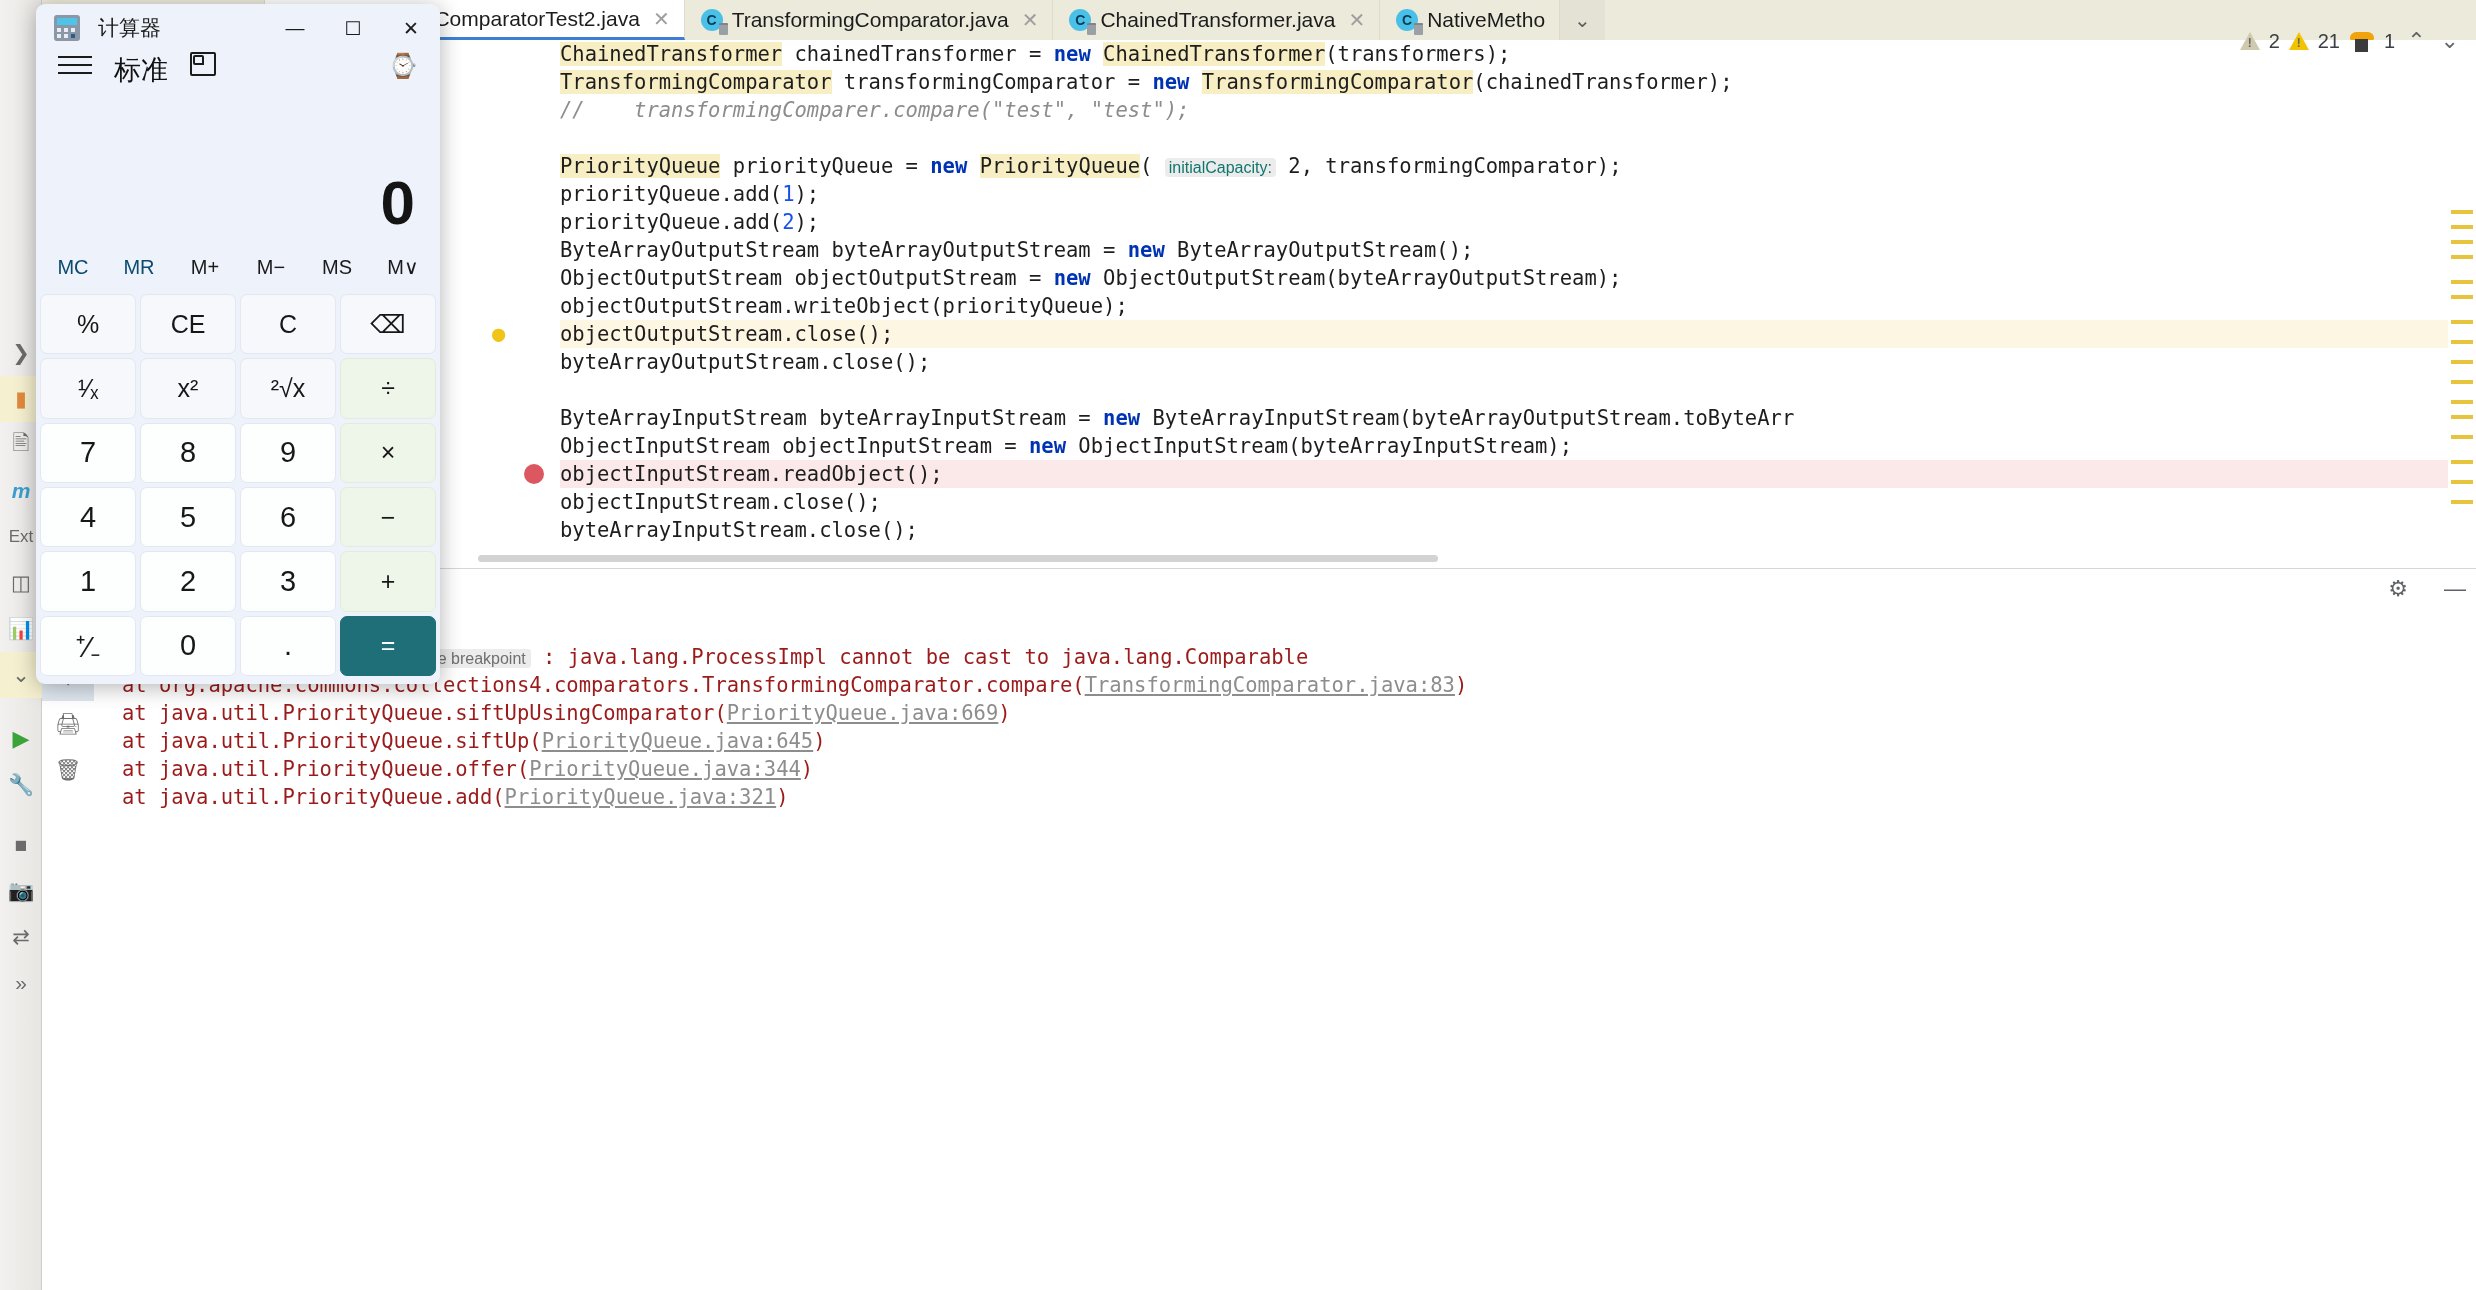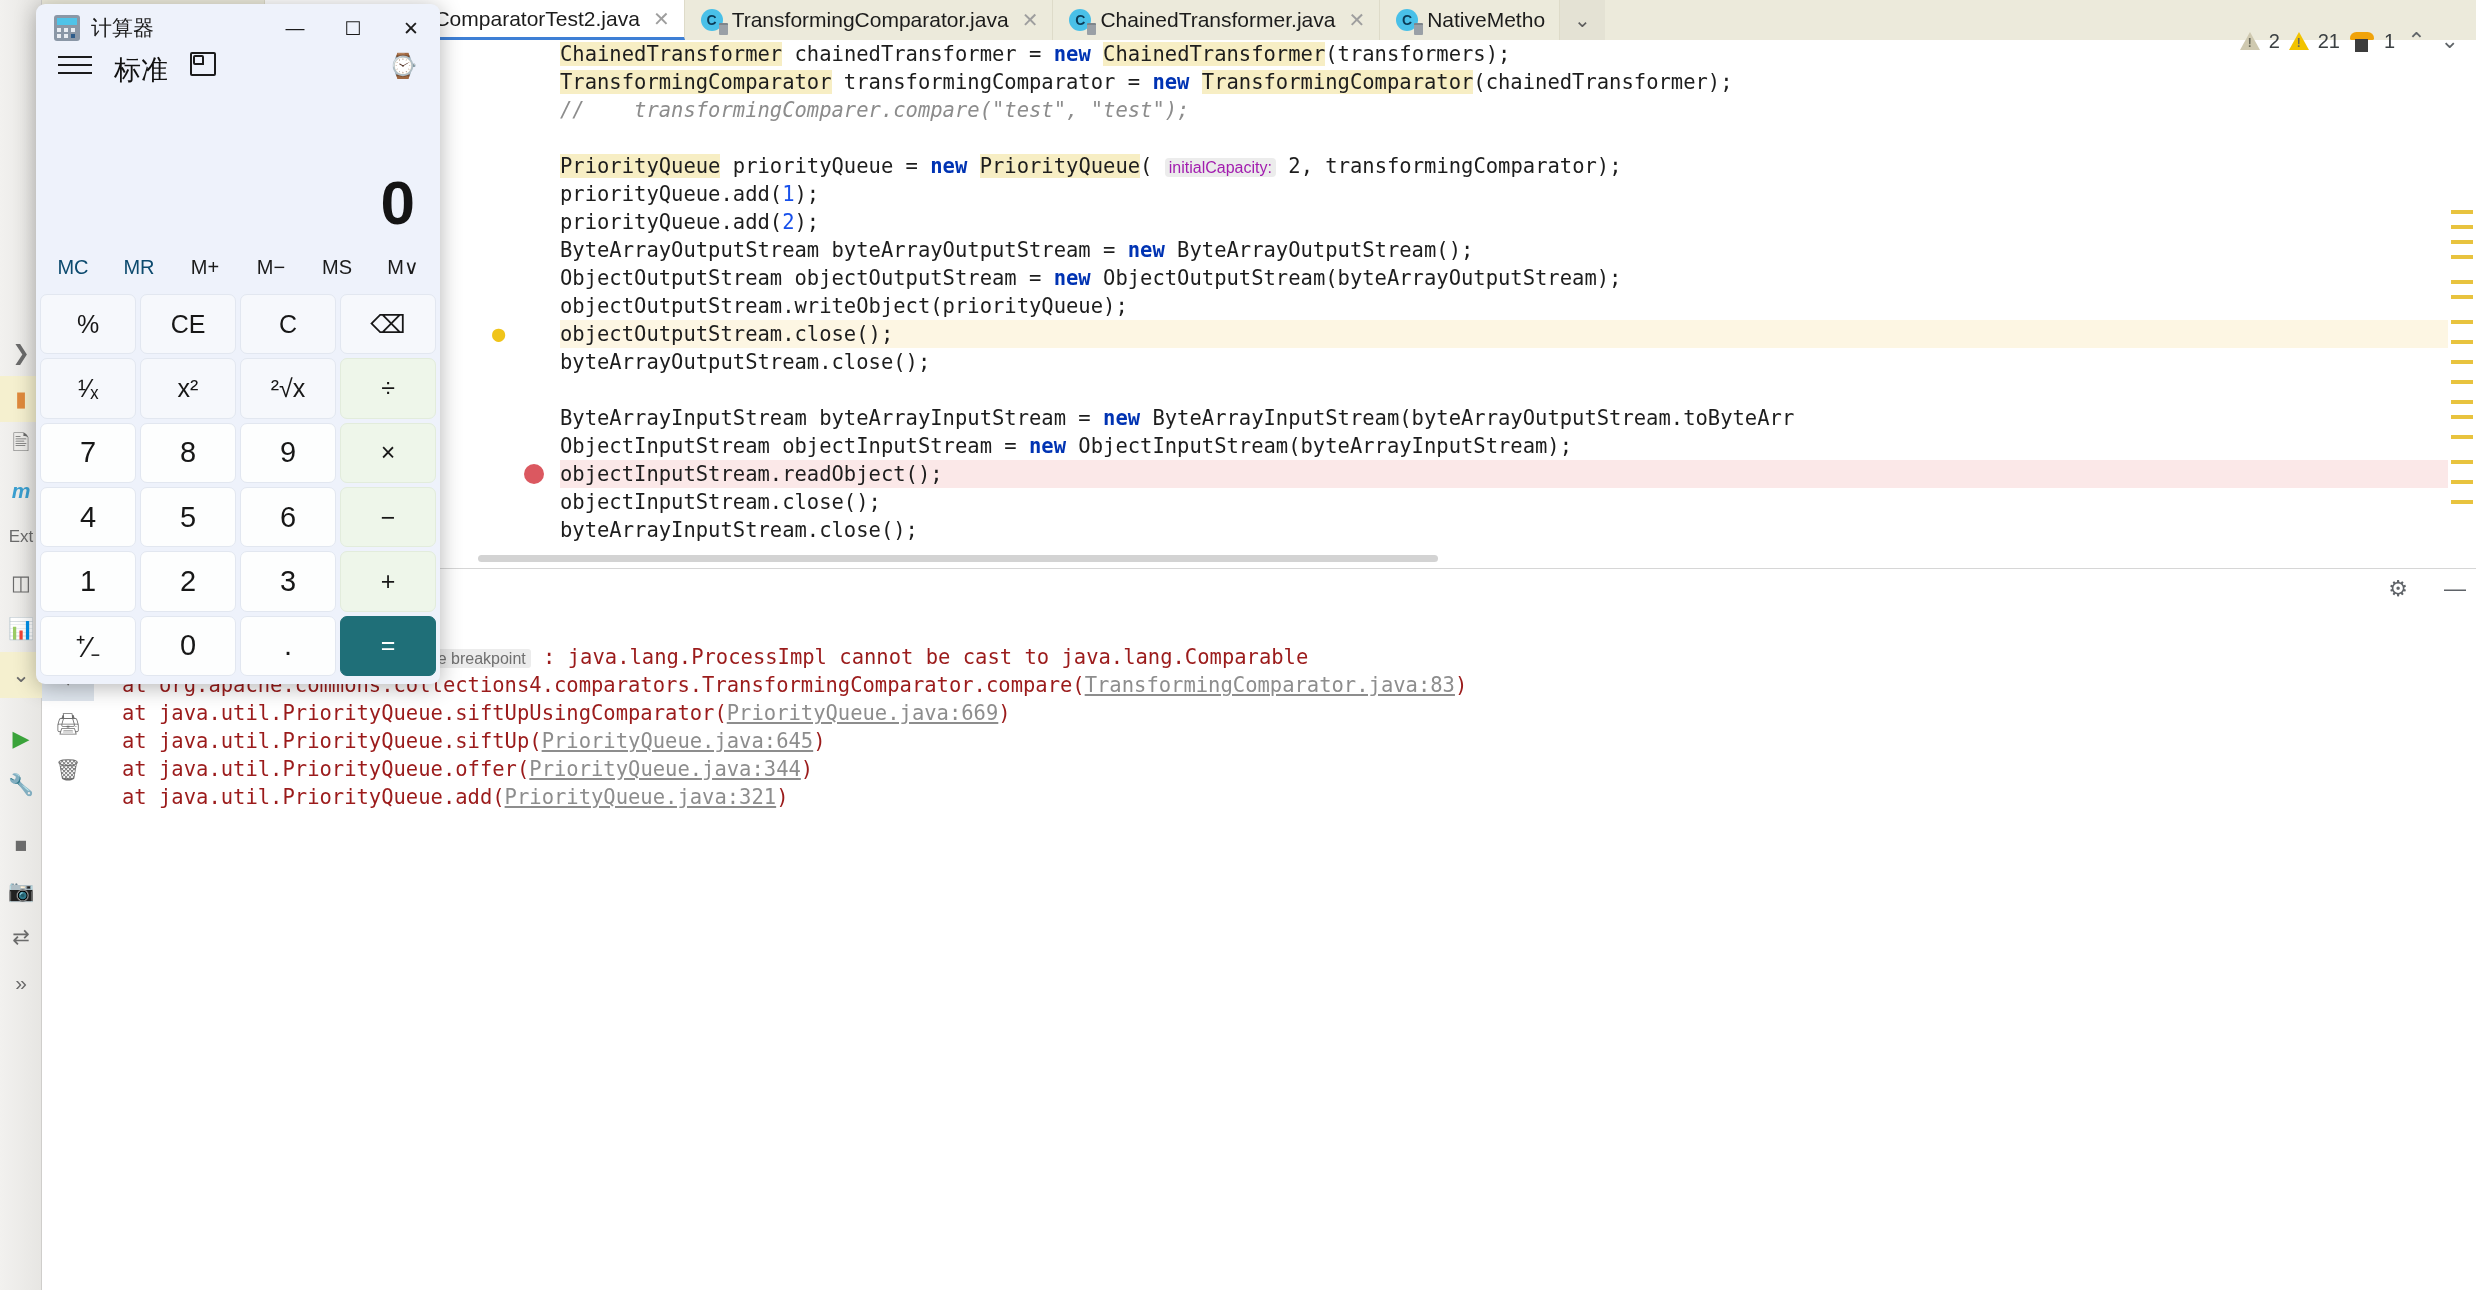--- a/index.html
+++ b/index.html
@@ -88,21 +88,21 @@
   }
   #code { position: absolute; left: 90px; top: 0; right: 0; white-space: pre; }
   .ln { height: 28px; line-height: 28px; }
   .ln.hl-yellow { background: #fdf6e3; }
   .ln.hl-red { background: #fbe8e8; }
   .kw { color: #0033b3; font-weight: bold; }
   .hi { background: #f7eec4; }
   .cmt { color: #8c8c8c; font-style: italic; }
   .num { color: #1750eb; }
   .hint {
-    background:#ececec; color:#a21caf; font-size:16px; border-radius:4px;
+    background:#ececec; color:#0f766e; font-size:16px; border-radius:4px;
     padding: 1px 4px; font-family:"Liberation Sans",sans-serif;
   }
   .bulb { position:absolute; left: 18px; color:#f0c419; font-size:22px; }
   .bp { position:absolute; left: -36px; width:20px; height:20px; border-radius:50%;
         background:#db5860; top:4px; }
 
   
   #rightmarks { position:absolute; right: 0; top: 40px; width: 28px; bottom: 0; background:#ffffff; }
   .rm { position:absolute; right: 3px; width: 22px; height: 4px; background:#e8c33e; }
 
@@ -155,21 +155,21 @@
     height: 48px; display: flex; align-items: center;
     padding-left: 18px; flex: none;
   }
   #calc-icon {
     width: 26px; height: 26px; border-radius: 3px;
     background: #8a97a6; position: relative; flex: none;
   }
   #calc-icon .scr { position:absolute; left:3px; top:3px; right:3px; height:7px; background:#4fc3e8; }
   #calc-icon .k { position:absolute; width:4px; height:4px; background:#e9edf2; }
   #calc-icon .kb { background:#2d5c8a; }
-  #calc-title { font-size: 21px; color: #1b1b1b; margin-left: 11px; }
+  #calc-title { font-size: 21px; color: #1b1b1b; margin-left: 18px; }
   #calc-wbtns { margin-left: auto; display: flex; height: 48px; }
   .wbtn {
     width: 58px; height: 48px; display:flex; align-items:center; justify-content:center;
     font-size: 19px; color: #1b1b1b;
   }
 
   #calc-modebar {
     height: 56px; display:flex; align-items:flex-start; padding: 0 22px; flex:none;
   }
   #burger { width: 34px; height: 26px; display:flex; flex-direction:column;

